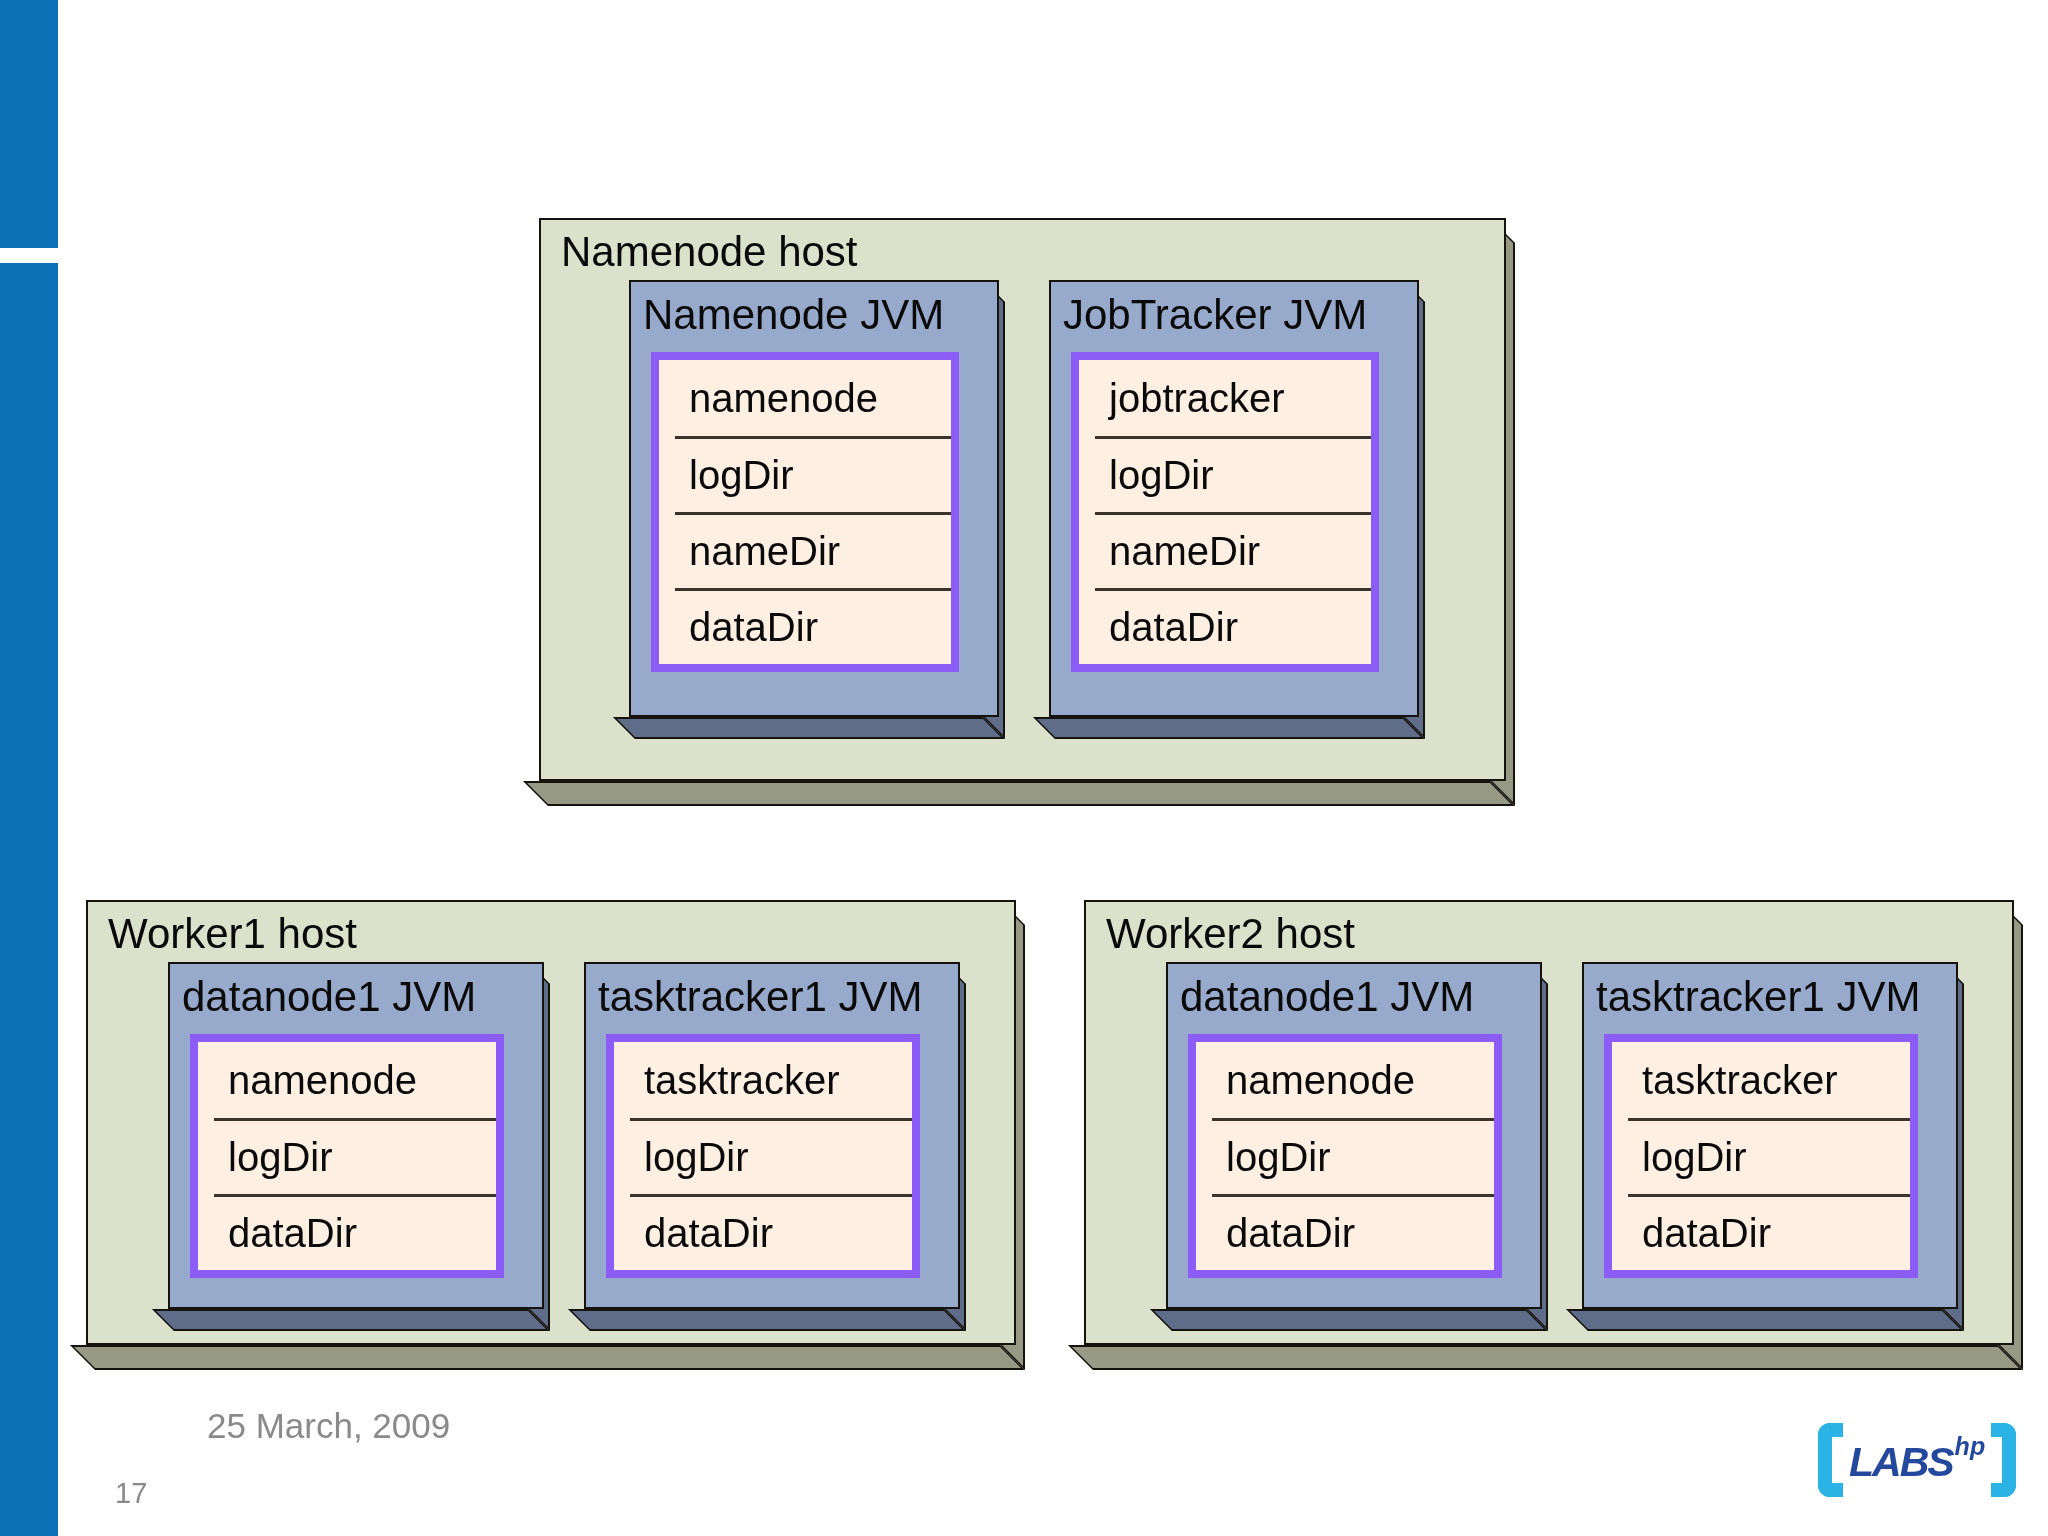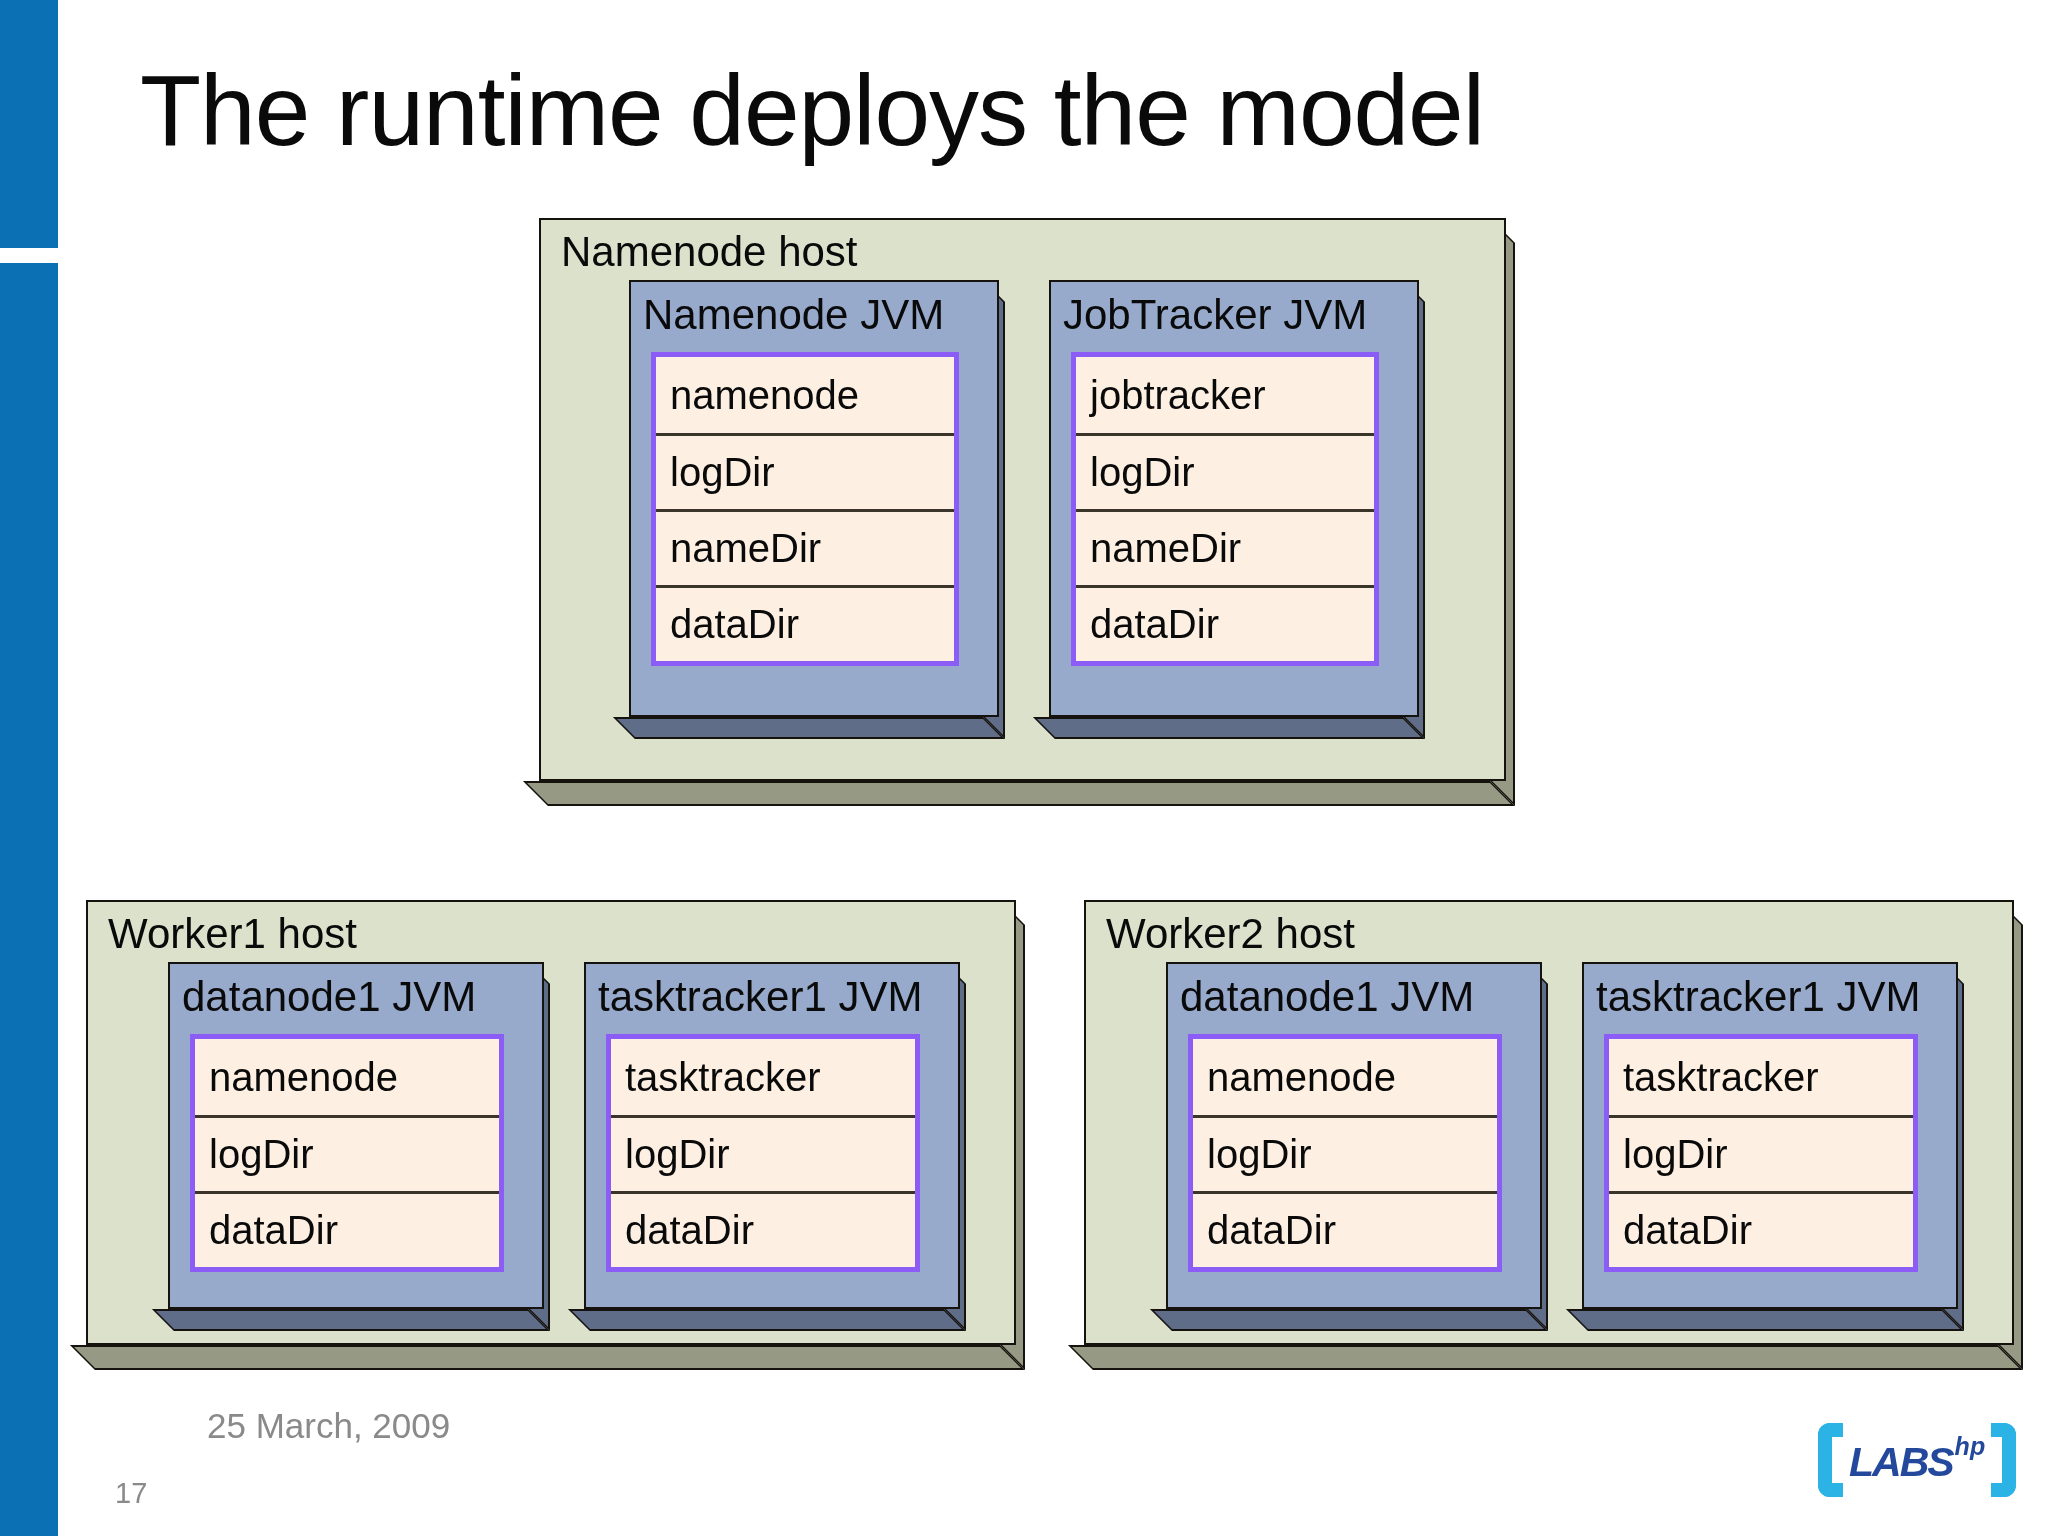--- a/index.html
+++ b/index.html
@@ -31,21 +31,21 @@
     transform:skewX(45deg);transform-origin:0 0;}
   .box3d>.face{position:absolute;left:16px;top:0;width:var(--w);height:var(--h);
     background:var(--fill);border:2px solid var(--line-dark);}
   .host{--fill:var(--host-fill);--side:var(--host-side);}
   .jvm{--fill:var(--jvm-fill);--side:var(--jvm-side);}
 
   .host-label{position:absolute;left:20px;top:8px;font-size:42px;color:#0a0a0a;white-space:nowrap;}
   .jvm-label{position:absolute;left:12px;top:9px;font-size:42px;color:#0a0a0a;white-space:nowrap;}
 
   
-  .proc-list{position:absolute;left:20px;right:38px;top:70px;border:5px solid #8b5cf6;background:var(--row-fill);}
+  .proc-list{position:absolute;left:20px;right:38px;top:70px;border:8px solid #8b5cf6;background:var(--row-fill);padding-left:16px;}
   .proc-row{height:76px;display:flex;align-items:center;padding-left:14px;
     font-size:40px;color:#0a0a0a;background:var(--row-fill);border-top:3px solid #3b342b;}
   .proc-row:first-child{border-top:none;}
 
   
   .page-number{position:absolute;left:115px;top:1477px;font-size:29px;color:var(--footer-gray);}
   .slide-date{position:absolute;left:207px;top:1406px;font-size:35px;color:var(--footer-gray);}
 
   
   .logo{position:absolute;left:1818px;top:1421px;height:78px;display:flex;align-items:center;}
@@ -59,21 +59,20 @@
 </style>
 </head>
 <body>
 
 <div class="canvas">
 
   <div class="sidebar">
     <div class="sidebar-gap"></div>
   </div>
 
-  <h1 class="title">The runtime deploys the model</h1>
 
   <div class="box3d host" style="--w:967px;--h:563px;--d:25px;left:523px;top:218px;">
     <div class="ext-r"></div>
     <div class="ext-b"></div>
     <div class="face">
       <div class="host-label">Namenode host</div>
 
       <div class="box3d jvm" style="--w:370px;--h:437px;--d:22px;left:72px;top:60px;">
         <div class="ext-r"></div>
         <div class="ext-b"></div>

